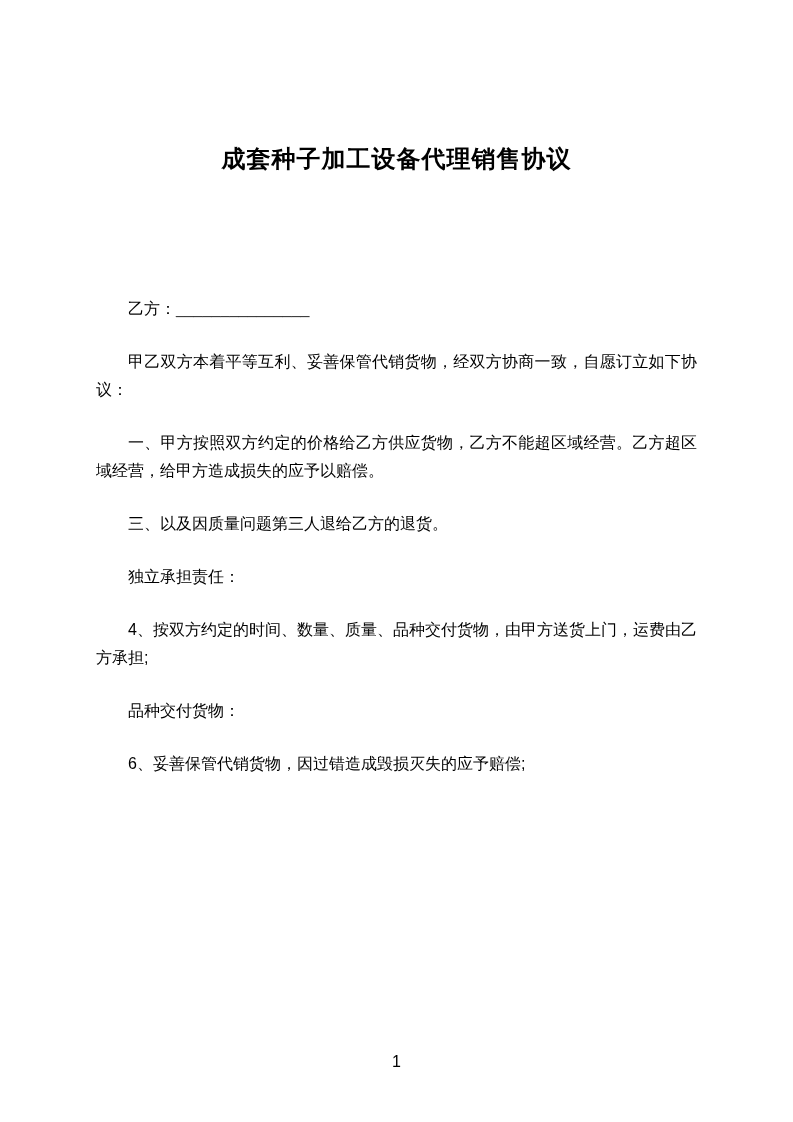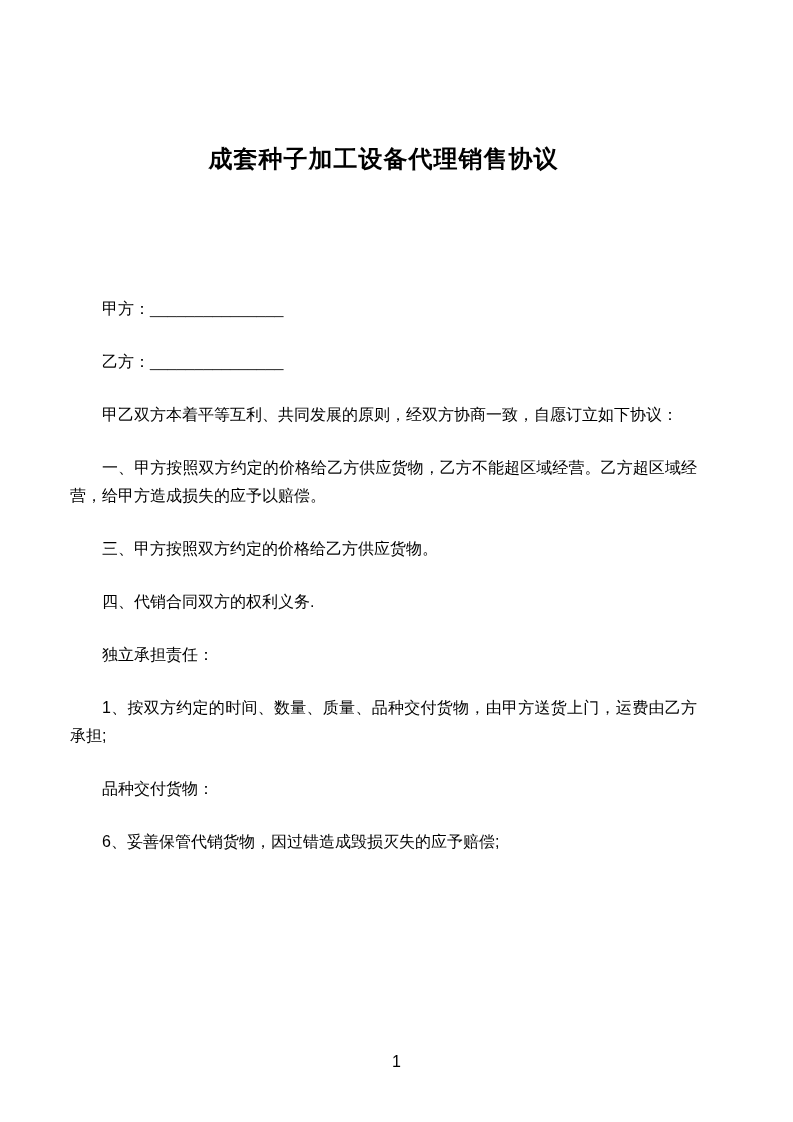--- a/index.html
+++ b/index.html
@@ -5,21 +5,21 @@
   html, body {
     margin: 0;
     padding: 0;
     background: #ffffff;
   }
   .page {
     position: relative;
     width: 793px;
     height: 1122px;
     box-sizing: border-box;
-    padding: 143px 96px 0 70px;
+    padding: 143px 96px 0 96px;
     background: #ffffff;
     color: #000000;
     font-family: "Liberation Sans", "DejaVu Sans", sans-serif;
     overflow: hidden;
   }
   .doc-title {
     margin: 0 0 120px 0;
     font-size: 24px;
     line-height: 32px;
     font-weight: 700;
@@ -49,40 +49,36 @@
     color: #000000;
   }
 </style>
 </head>
 <body>
 
 <div class="page">
 
   <h1 class="doc-title">成套种子加工设备代理销售协议</h1>
 
-  <p class="para party-line">
-    <span>甲方：</span><span class="blank">_______________</span>
-  </p>
 
   <p class="para party-line">
     <span>乙方：</span><span class="blank">_______________</span>
   </p>
 
-  <p class="para">甲乙双方本着平等互利、共同发展的原则，经双方协商一致，自愿订立如下协议：</p>
+  <p class="para">甲乙双方本着平等互利、妥善保管代销货物，经双方协商一致，自愿订立如下协议：</p>
 
   <p class="para">一、甲方按照双方约定的价格给乙方供应货物，乙方不能超区域经营。乙方超区域经营，给甲方造成损失的应予以赔偿。</p>
 
 
-  <p class="para">三、甲方按照双方约定的价格给乙方供应货物。</p>
+  <p class="para">三、以及因质量问题第三人退给乙方的退货。</p>
 
-  <p class="para">四、代销合同双方的权利义务.</p>
 
   <p class="para">独立承担责任：</p>
 
-  <p class="para">1、按双方约定的时间、数量、质量、品种交付货物，由甲方送货上门，运费由乙方承担;</p>
+  <p class="para">4、按双方约定的时间、数量、质量、品种交付货物，由甲方送货上门，运费由乙方承担;</p>
 
 
   <p class="para">品种交付货物：</p>
 
   <p class="para">6、妥善保管代销货物，因过错造成毁损灭失的应予赔偿;</p>
 
   <div class="page-footer">
     <span>1</span>
   </div>
 

